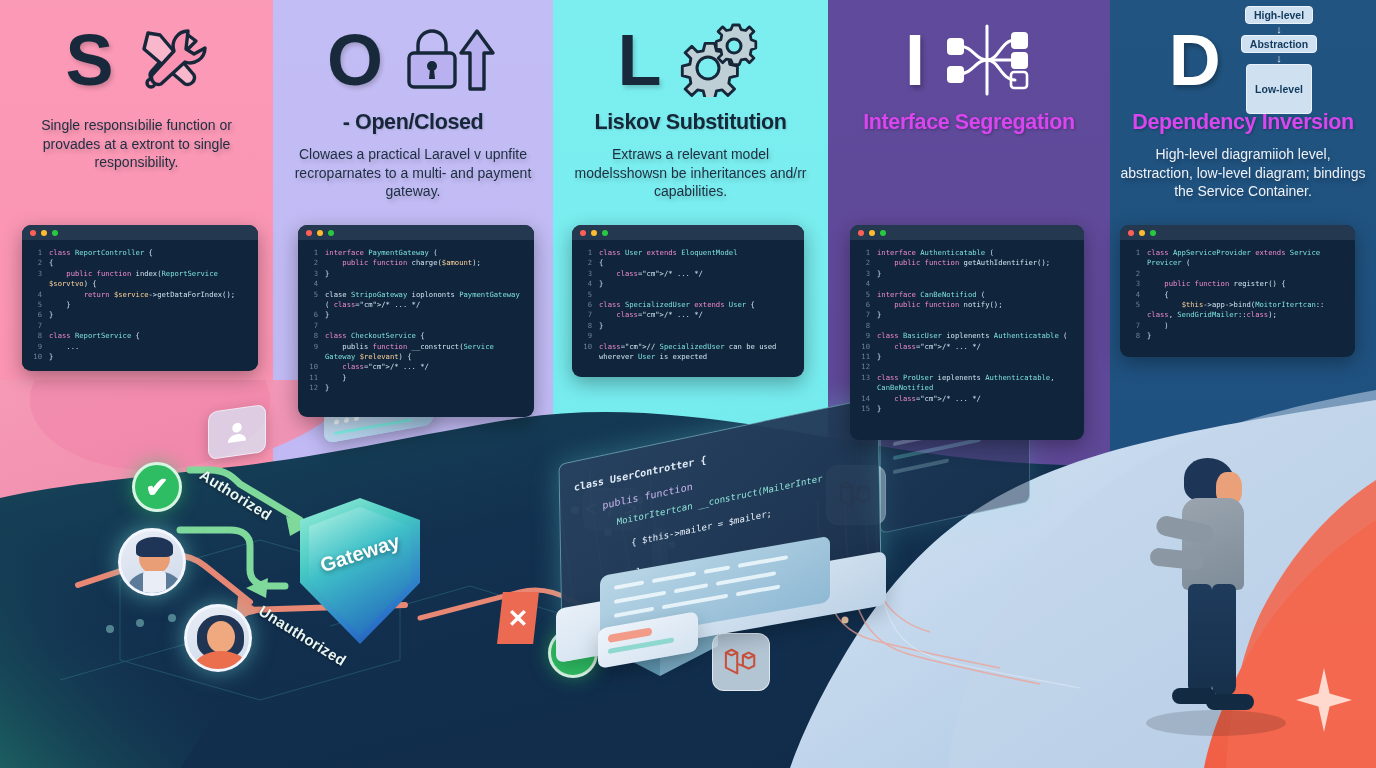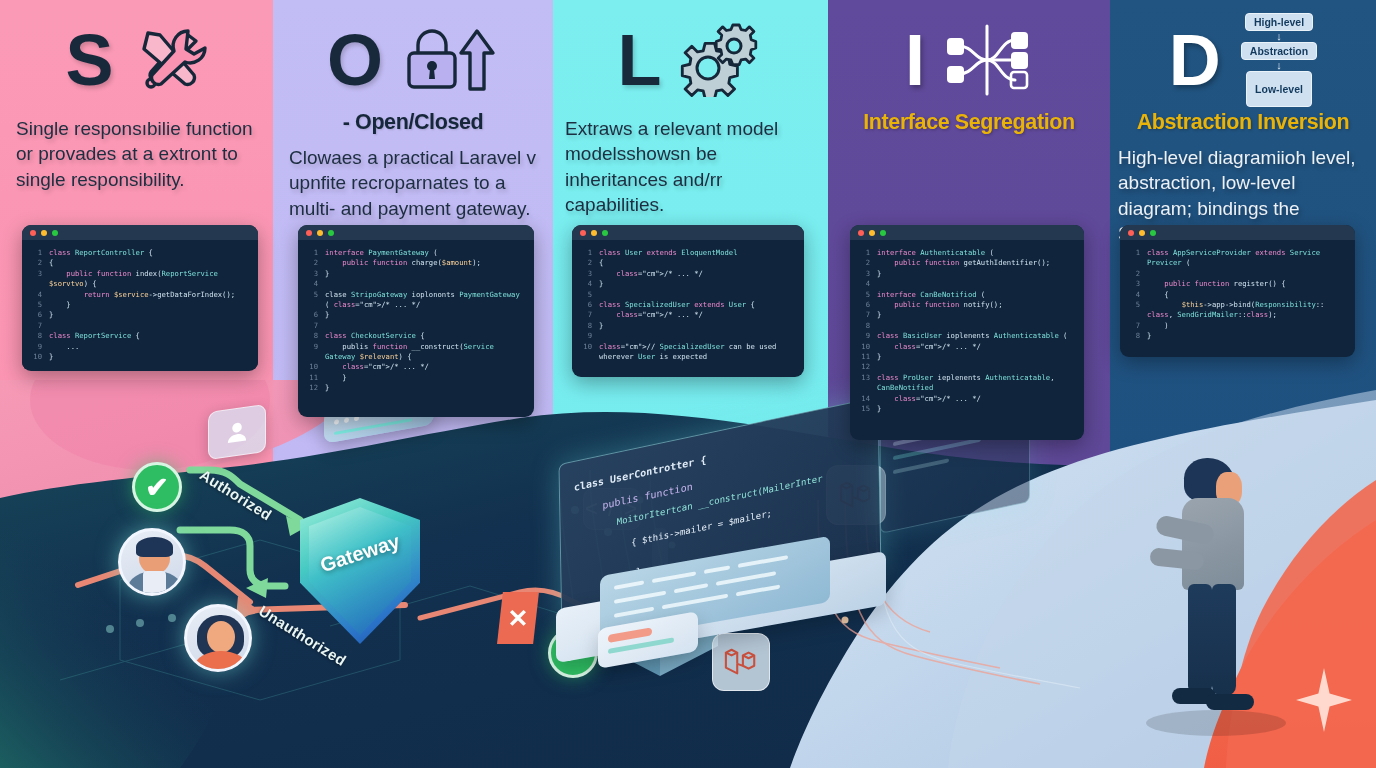--- a/index.html
+++ b/index.html
@@ -33,24 +33,24 @@
     letter-spacing:-2px;
   }
   .dark  { color:#18293c; text-shadow:2px 3px 4px rgba(0,0,0,.18); }
   .light { color:#ffffff; text-shadow:2px 3px 5px rgba(0,0,0,.30); }
 
   .ttl {
     text-align:center; font-size:21.5px; font-weight:bold;
     margin-top:4px; letter-spacing:-.4px; white-space:nowrap;
   }
   .ttl.dark  { color:#16273a; text-shadow:1px 1px 2px rgba(0,0,0,.15); }
-  .ttl.light { color:#eab308; text-shadow:1px 1px 3px rgba(0,0,0,.28); }
+  .ttl.light { color:#d946ef; text-shadow:1px 1px 3px rgba(0,0,0,.28); }
 
   .desc {
-    text-align:left; font-size:19px; line-height:1.33;
+    text-align:center; font-size:14px; line-height:1.33;
     margin:10px 16px 0 16px;
   }
   .desc.dark  { color:#1d2e40; }
   .desc.light { color:#eef2f7; }
   .card.c4 .desc { margin-left:8px; margin-right:8px; }
   .card.c2 .desc { margin-left:12px; margin-right:12px; }
 
   
   .codewin {
     position:absolute; border-radius:9px; overflow:hidden; z-index:6;
@@ -485,20 +485,21 @@
         <div class="bigletter dark">L</div>
         <svg width="86" height="74" viewBox="0 0 86 74">
           <g stroke="#16273a" stroke-width="3" fill="#bfcfd6" stroke-linejoin="round">
             <path d="M30 22 l6 -1 2 -8 h10 l2 8 6 1 6 -6 7 7 -6 6 1 6 8 2 v10 l-8 2 -1 6 6 6 -7 7 -6 -6 -6 1 -2 8 h-10 l-2 -8 -6 -1 -6 6 -7 -7 6 -6 -1 -6 -8 -2 v-10 l8 -2 1 -6 -6 -6 7 -7 z" transform="translate(-8,8) scale(0.95)"></path>
             <circle cx="31" cy="45" r="11" fill="#7ceef0"></circle>
             <path d="M58 6 l5 -1 2 -5 h7 l2 5 5 1 4 -4 5 5 -4 4 1 5 5 2 v7 l-5 2 -1 5 4 4 -5 5 -4 -4 -5 1 -2 5 h-7 l-2 -5 -5 -1 -4 4 -5 -5 4 -4 -1 -5 -5 -2 v-7 l5 -2 1 -5 -4 -4 5 -5 z" transform="translate(-4,2) scale(0.92)"></path>
             <circle cx="57" cy="23" r="7" fill="#7ceef0"></circle>
           </g>
         </svg>
       </div>
+      <div class="ttl dark">Liskov Substitution</div>
       <div class="desc dark">Extraws a relevant model modelsshowsn be inheritances and/rr capabilities.</div>
     </div>
 
     <div class="card c3">
       <div class="glyphrow">
         <div class="bigletter light">I</div>
         <svg width="92" height="76" viewBox="0 0 92 76">
           <g stroke="#ffffff" stroke-width="3" fill="none" stroke-linecap="round">
             <line x1="46" y1="4" x2="46" y2="72"></line>
             <path d="M18 24 C32 24 34 38 46 38"></path>
@@ -520,24 +521,24 @@
     </div>
 
     <div class="card c4">
       <div class="glyphrow" style="gap:22px;">
         <div class="bigletter light">D</div>
         <div style="display:flex;flex-direction:column;align-items:center;gap:1px;">
           <div style="background:#cfe0f0;border:1.4px solid #eaf2fa;border-radius:4px;color:#123a5e;font-size:10.5px;font-weight:bold;padding:2px 8px;">High-level</div>
           <div style="color:#dbe8f5;font-size:11px;line-height:9px;">↓</div>
           <div style="background:#cfe0f0;border:1.4px solid #eaf2fa;border-radius:4px;color:#123a5e;font-size:10.5px;font-weight:bold;padding:2px 8px;">Abstraction</div>
           <div style="color:#dbe8f5;font-size:11px;line-height:9px;">↓</div>
-          <div style="background:#cfe0f0;border:1.4px solid #eaf2fa;border-radius:4px;color:#123a5e;font-size:10.5px;font-weight:bold;padding:11px 8px;">Low-level</div>
+          <div style="background:#cfe0f0;border:1.4px solid #eaf2fa;border-radius:4px;color:#123a5e;font-size:10.5px;font-weight:bold;padding:18px 8px;">Low-level</div>
         </div>
       </div>
-      <div class="ttl light">Abstraction Inversion</div>
+      <div class="ttl light">Dependency Inversion</div>
       <div class="desc light">High-level diagramiioh level, abstraction, low-level diagram; bindings the Service Container.</div>
     </div>
   </div>
 
   <div class="codewin" style="left:22px; top:225px; width:236px; height:146px;">
     <div class="codebar">
       <span class="dot d-r"></span>
       <span class="dot d-y"></span>
       <span class="dot d-g"></span>
     </div>
@@ -626,19 +627,19 @@
     <div class="codebar">
       <span class="dot d-r"></span>
       <span class="dot d-y"></span>
       <span class="dot d-g"></span>
     </div>
     <div class="codebody">
         <div class="cline"><span class="lnum">1</span><span class="ccode"><span class="kw">class</span> <span class="ty">AppServiceProvider</span> <span class="kw">extends</span> <span class="ty">Service</span> <span class="ty">Previcer</span> (</span></div>
         <div class="cline"><span class="lnum">2</span><span class="ccode"></span></div>
         <div class="cline"><span class="lnum">3</span><span class="ccode">    <span class="kw">public</span> <span class="kw">function</span> register() {</span></div>
         <div class="cline"><span class="lnum">4</span><span class="ccode">    {</span></div>
-        <div class="cline"><span class="lnum">5</span><span class="ccode">        <span class="vr">$this</span>-&gt;app-&gt;bind(<span class="ty">Responsibility</span>:: <span class="kw">class</span>, <span class="ty">SendGridMailer</span>::<span class="kw">class</span>);</span></div>
+        <div class="cline"><span class="lnum">5</span><span class="ccode">        <span class="vr">$this</span>-&gt;app-&gt;bind(<span class="ty">MoitorItertcan</span>:: <span class="kw">class</span>, <span class="ty">SendGridMailer</span>::<span class="kw">class</span>);</span></div>
         <div class="cline"><span class="lnum">7</span><span class="ccode">    )</span></div>
         <div class="cline"><span class="lnum">8</span><span class="ccode">}</span></div>
       </div>
   </div>
 
 </div>
 
 </body></html>

